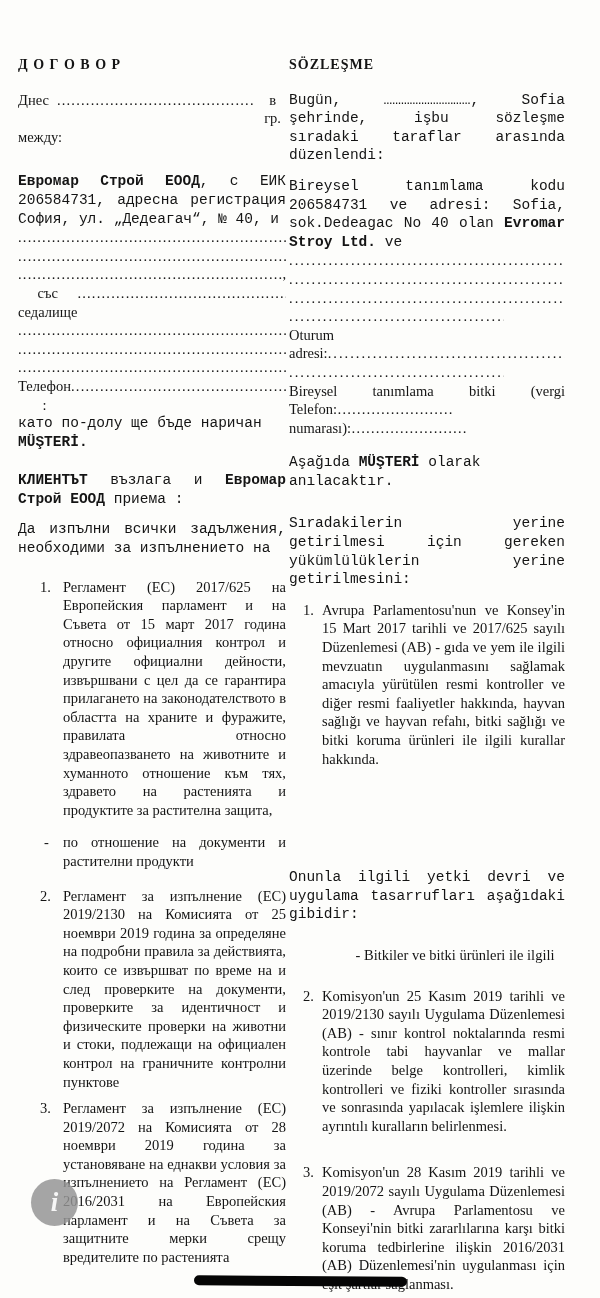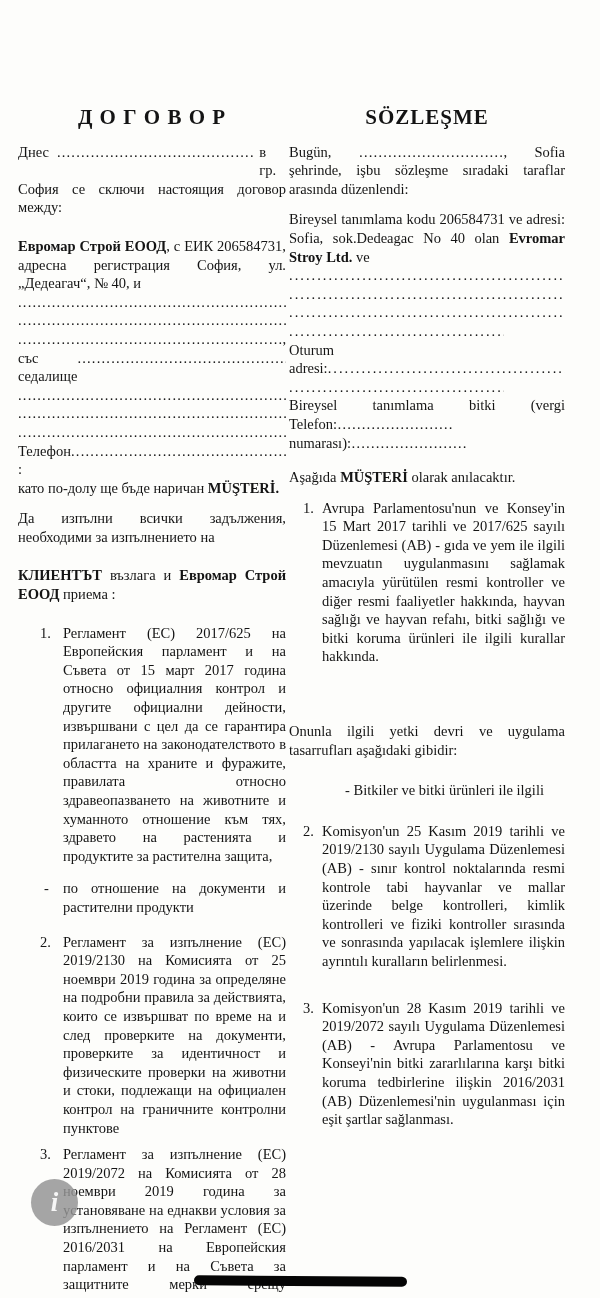--- a/index.html
+++ b/index.html
@@ -6,42 +6,42 @@
   body{
     width:600px;height:1298px;position:relative;overflow:hidden;
     background:#fdfdfb;color:#141414;
     font-family:"Liberation Serif","DejaVu Serif",serif;
     font-size:14.5px;line-height:18.6px;
   }
   .page{position:absolute;inset:0;overflow:hidden;}
   .col{position:absolute;top:0;}
   .col-l{left:18px;width:268px;}
   .col-r{left:289px;width:276px;}
-  .title{font-weight:bold;font-size:21px;text-align:center;margin-top:108px;letter-spacing:1px;}
+  .title{font-weight:bold;font-size:14px;text-align:left;margin-top:56px;letter-spacing:1px;}
   .j{text-align:justify;}
   .jl{text-align:justify;text-align-last:justify;}
   .b,.rich .b{font-weight:bold;}
-  p{margin:0;}
-  .mt8{margin-top:8px;}.mt10{margin-top:20px;}.mt12{margin-top:12px;}
+  p{margin:0;font-family:Liberation Mono, monospace;}
+  .mt8{margin-top:8px;}.mt10{margin-top:26px;}.mt12{margin-top:12px;}
   .mt14{margin-top:14px;}.mt16{margin-top:16px;}
   .mt20{margin-top:20px;}.mt22{margin-top:22px;}.mt24{margin-top:24px;}
-  .mt28{margin-top:28px;}.mt80{margin-top:56px;}
+  .mt28{margin-top:28px;}.mt80{margin-top:100px;}
   .item{position:relative;padding-left:45px;}
   .item .num{position:absolute;left:22px;top:0;}
   .col-r .item{padding-left:33px;}
   .col-r .item .num{left:14px;}
   .dashitem{position:relative;padding-left:45px;}
   .dashitem .dash{position:absolute;left:26px;top:0;}
-  .flexline{display:flex;align-items:baseline;}
+  .flexline{display:flex;align-items:baseline;text-align:center;}
   .dotfill{flex:1 1 auto;overflow:hidden;white-space:nowrap;letter-spacing:1.2px;}
   .dotline{overflow:hidden;white-space:nowrap;letter-spacing:1.2px;}
   .col-r .dotline,.col-r .dotfill{letter-spacing:2px;}
   .dot75{width:78%;}
   .indent30{padding-left:30px;}
-  .tr-dash{padding-left:56px;}
+  .tr-dash{padding-left:56px;text-align:center;}
   .info-icon{
     position:absolute;left:31px;top:1179px;width:47px;height:47px;border-radius:50%;
     background:rgba(148,148,148,.84);color:#f6f6f6;
     display:flex;align-items:center;justify-content:center;
     font-style:italic;font-size:27px;font-weight:bold;z-index:5;
   }
   .redaction{
     position:absolute;left:194px;top:1276px;width:213px;height:10px;
     background:#050505;border-radius:5px;transform:rotate(0.4deg);z-index:4;
   }
@@ -53,21 +53,20 @@
 
   <div class="col col-l">
     <div class="title">Д О Г О В О Р</div>
 
     <div class="mt16">
       <div class="flexline">
         <span>Днес</span>
         <span class="dotfill" style="padding:0 8px;">.........................................</span>
         <span>в гр.</span>
       </div>
-      <div class="jl">София се сключи настоящия договор</div>
       <div>между:</div>
     </div>
 
     <p class="j mt10 rich"><span class="b">Евромар Строй ЕООД</span><span>, с ЕИК 206584731, адресна регистрация София, ул. „Дедеагач“, № 40, и</span></p>
 
     <div class="dotline">..........................................................................................</div>
     <div class="dotline">..........................................................................................</div>
     <div class="flexline">
       <span class="dotfill">..........................................................................................</span>
       <span>,</span>
@@ -80,23 +79,23 @@
     <div class="dotline">..........................................................................................</div>
     <div class="flexline">
       <span class="dotfill">..........................................................................................</span>
     </div>
     <div class="flexline">
       <span>Телефон : </span>
       <span class="dotfill">..........................................................................................</span>
     </div>
     <p class="rich"><span>като по-долу ще бъде наричан </span><span class="b">MÜŞTERİ.</span></p>
 
+    <p class="j mt20 rich"><span class="b">КЛИЕНТЪТ</span><span> възлага и </span><span class="b">Евромар Строй ЕООД</span><span> приема :</span></p>
+
     <p class="j mt12">Да изпълни всички задължения, необходими за изпълнението на</p>
-
-    <p class="j mt20 rich"><span class="b">КЛИЕНТЪТ</span><span> възлага и </span><span class="b">Евромар Строй ЕООД</span><span> приема :</span></p>
 
     <div class="item j mt20">
       <span class="num">1.</span>
       <span>Регламент (ЕС) 2017/625 на Европейския парламент и на Съвета от 15 март 2017 година относно официалния контрол и другите официални дейности, извършвани с цел да се гарантира прилагането на законодателството в областта на храните и фуражите, правилата относно здравеопазването на животните и хуманното отношение към тях, здравето на растенията и продуктите за растителна защита,</span>
     </div>
 
 
     <div class="dashitem j mt14">
       <span class="dash">-</span>
       <span>по отношение на документи и растителни продукти</span>
@@ -133,20 +132,21 @@
     </div>
     <div class="dotline dot75">..........................................................................................</div>
 
     <div class="jl">Bireysel tanımlama bitki (vergi</div>
     <div>Telefon:……………………</div>
     <div>numarası):……………………</div>
 
     <p class="mt16 rich"><span>Aşağıda </span><span class="b">MÜŞTERİ</span><span> olarak anılacaktır.</span></p>
 
 
+    <p class="j mt24">Sıradakilerin yerine getirilmesi için gereken yükümlülüklerin yerine getirilmesini:</p>
 
     <div class="item j mt12">
       <span class="num">1.</span>
       <span>Avrupa Parlamentosu'nun ve Konsey'in 15 Mart 2017 tarihli ve 2017/625 sayılı Düzenlemesi (AB) - gıda ve yem ile ilgili mevzuatın uygulanmasını sağlamak amacıyla yürütülen resmi kontroller ve diğer resmi faaliyetler hakkında, hayvan sağlığı ve hayvan refahı, bitki sağlığı ve bitki koruma ürünleri ile ilgili kurallar hakkında.</span>
     </div>
 
     <p class="j mt80">Onunla ilgili yetki devri ve uygulama tasarrufları aşağıdaki gibidir:</p>
 
     <div class="tr-dash mt22">- Bitkiler ve bitki ürünleri ile ilgili</div>
 

